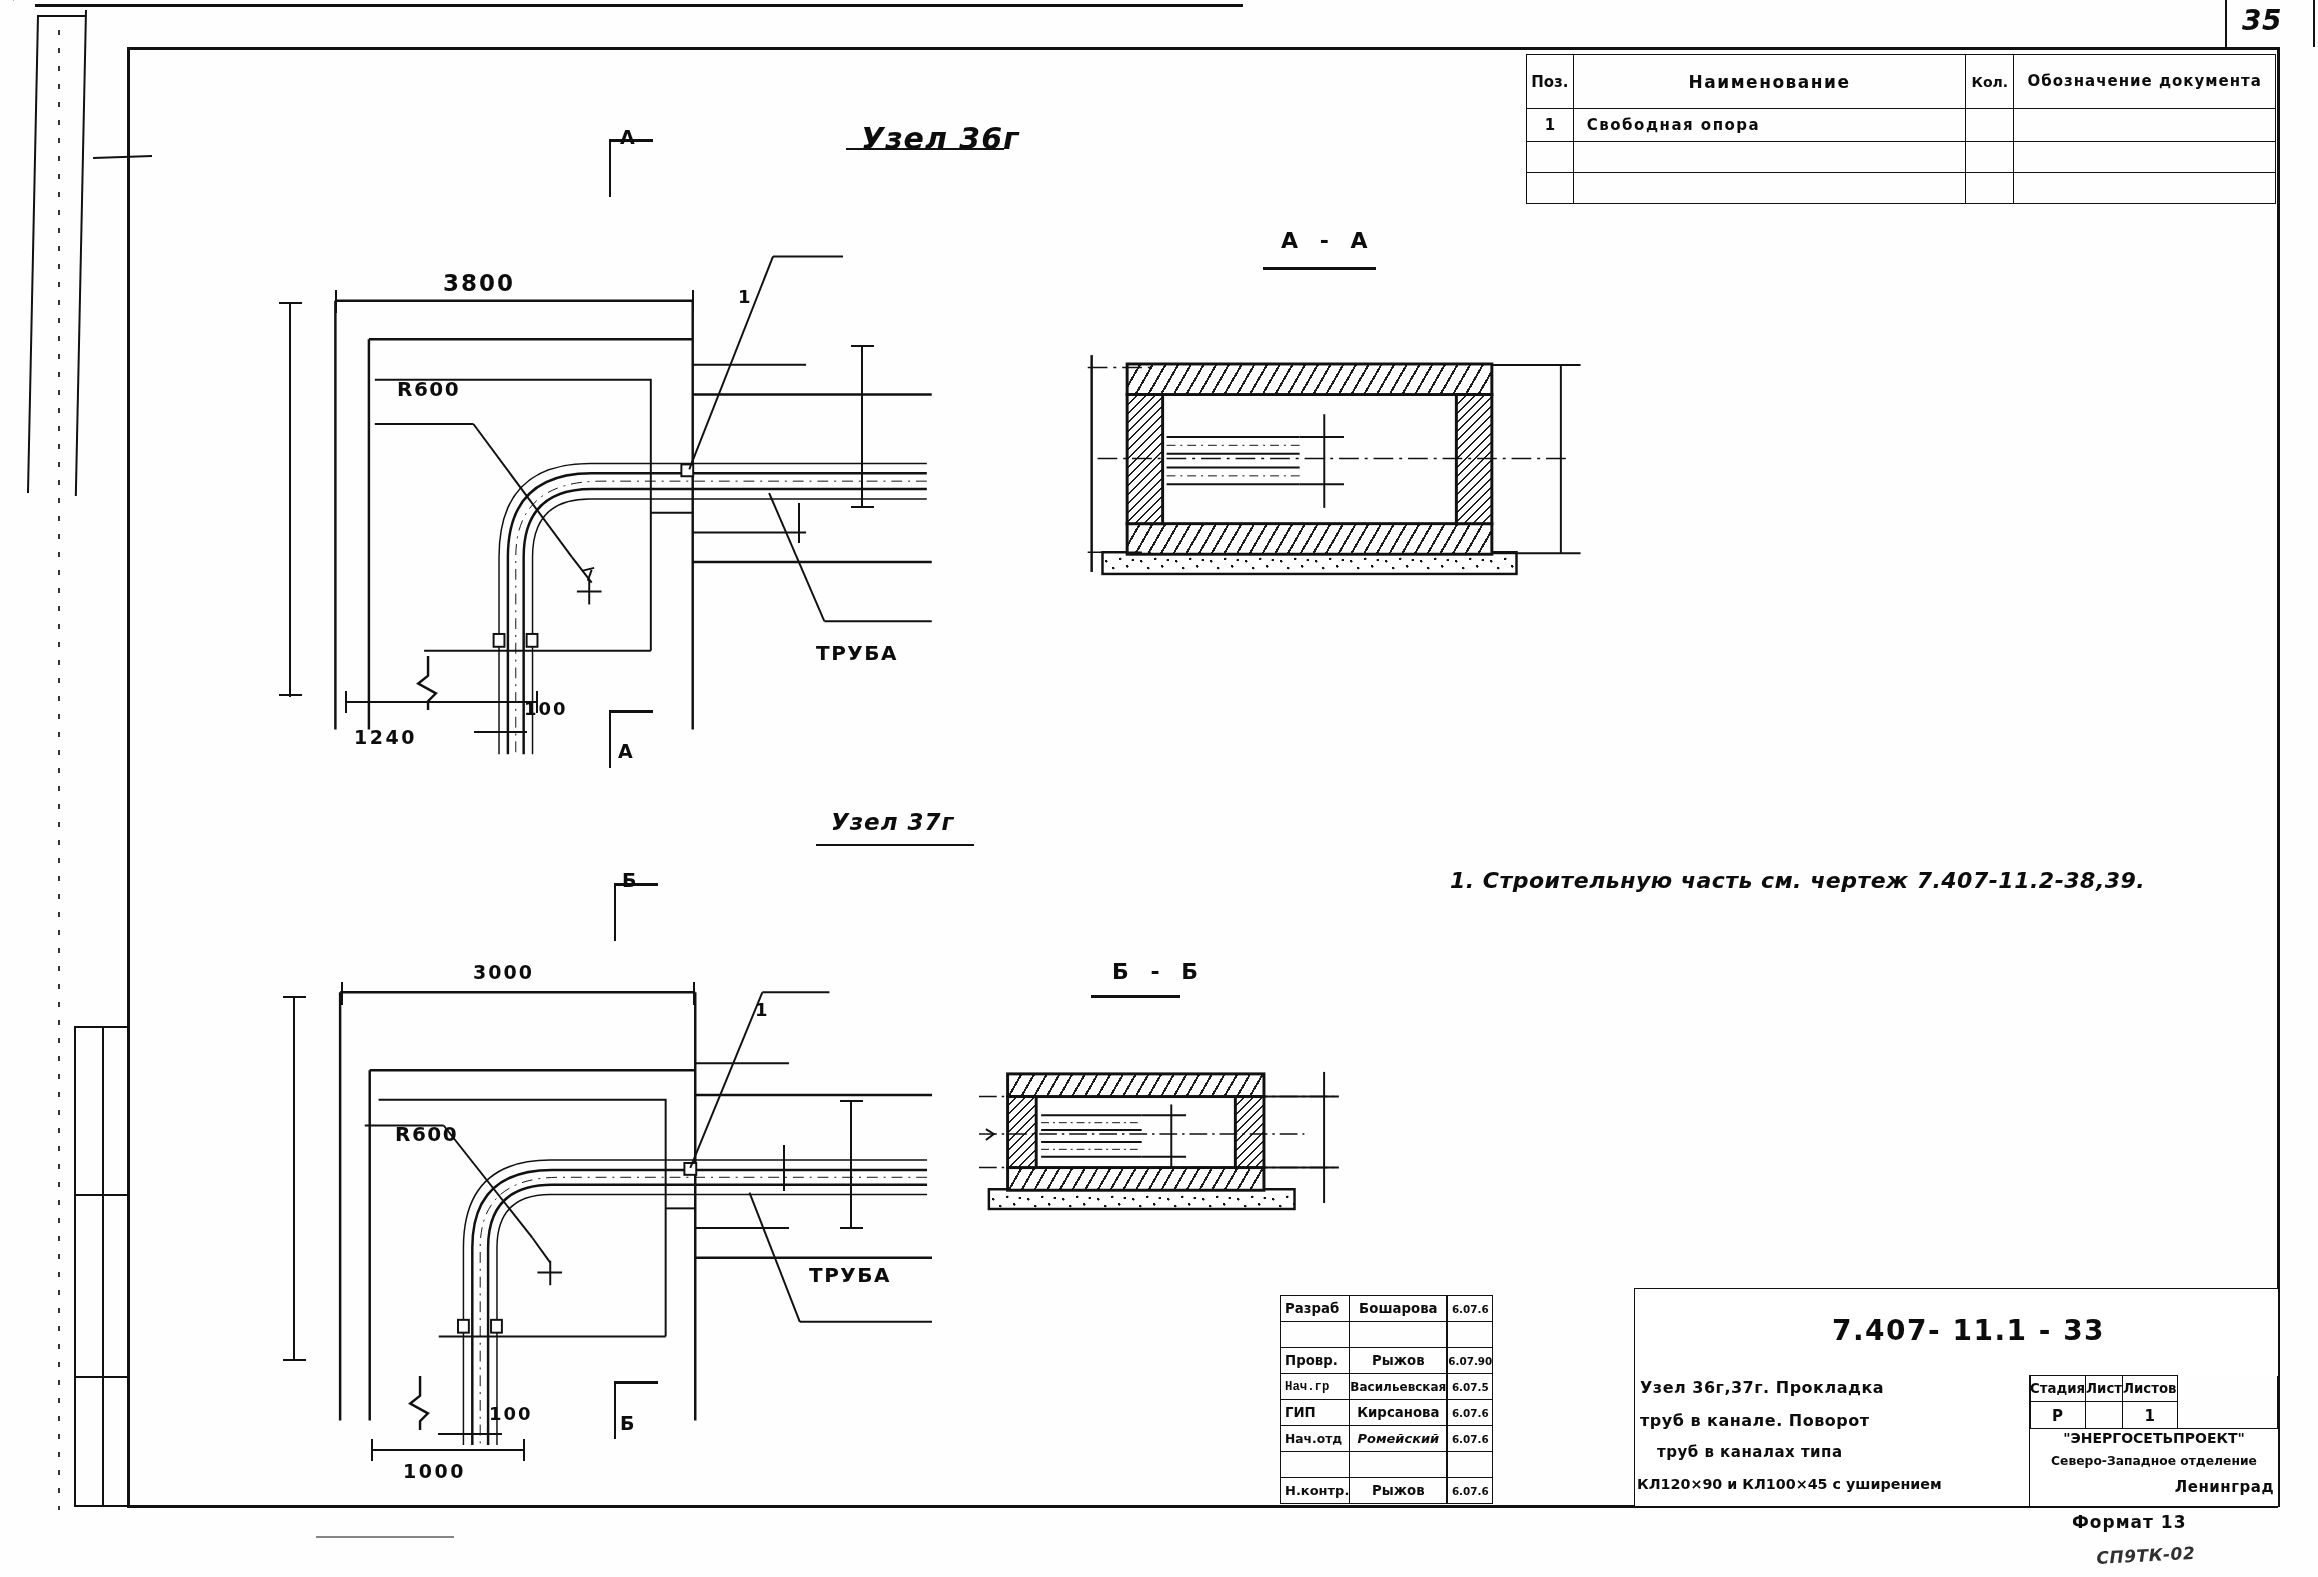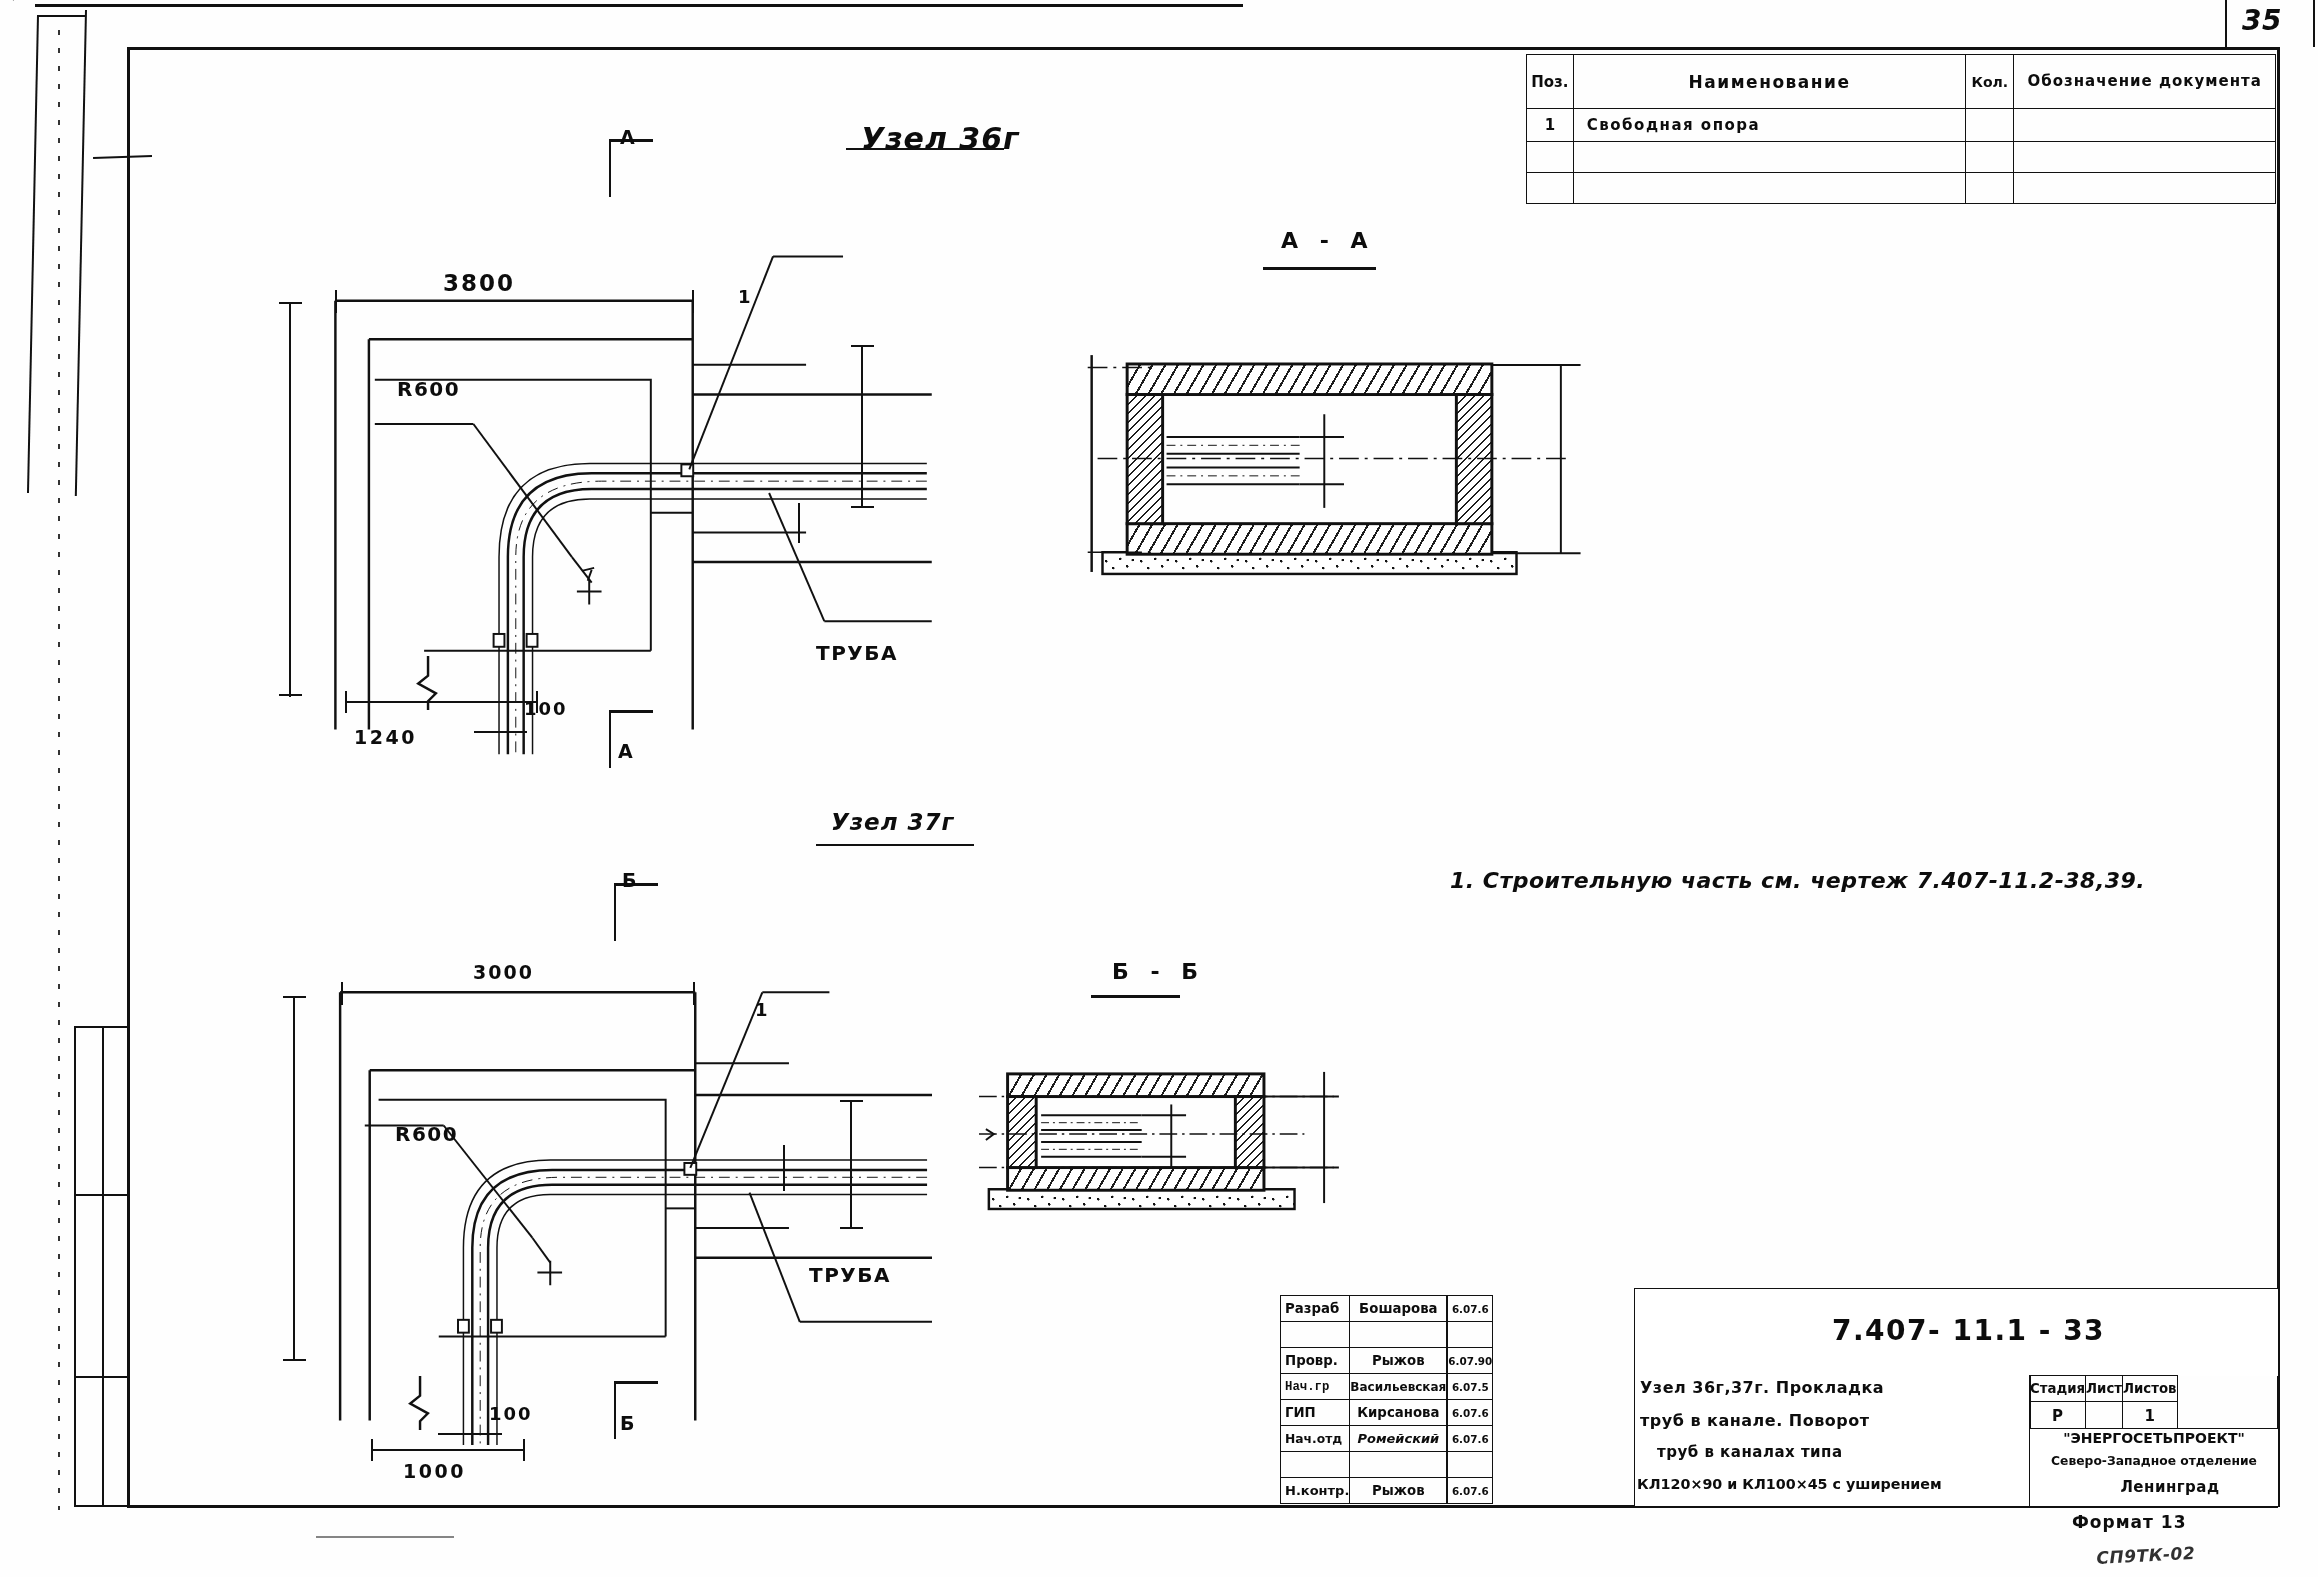--- a/index.html
+++ b/index.html
@@ -534,21 +534,21 @@
         <td style="font-size:15px;"></td>
         <td style="font-size:15px;">1</td>
       </tr>
     </tbody>
       </table>
   </div>
 
   <div class="abs" style="left:2029px;top:1428px;width:248px;height:77px;border:1.5px solid #111;background:#fff;text-align:center;">
     <div class="txt" style="left:4px;top:1px;font-size:14px;letter-spacing:0px;width:240px;text-align:center;">"ЭНЕРГОСЕТЬПРОЕКТ"</div>
     <div class="txt" style="left:2px;top:25px;font-size:12.3px;letter-spacing:0px;width:244px;text-align:center;">Северо-Западное отделение</div>
-    <div class="txt" style="left:20px;top:49px;font-size:15px;letter-spacing:0.5px;width:240px;text-align:center;">Ленинград</div>
+    <div class="txt" style="left:4px;top:49px;font-size:15px;letter-spacing:0.5px;width:240px;text-align:right;">Ленинград</div>
   </div>
 
   <div class="txt" style="left:2072px;top:1512px;font-size:17px;letter-spacing:1px;">Формат 13</div>
 
   <div class="txt italic" style="left:2096px;top:1548px;font-size:17px;transform:rotate(-3deg);transform-origin:0 0;opacity:.85;">СП9ТК-02</div>
 
   <div class="abs" style="left:316px;top:1536px;width:138px;height:2px;background:#333;opacity:.6;"></div>
 
 </div>
 

